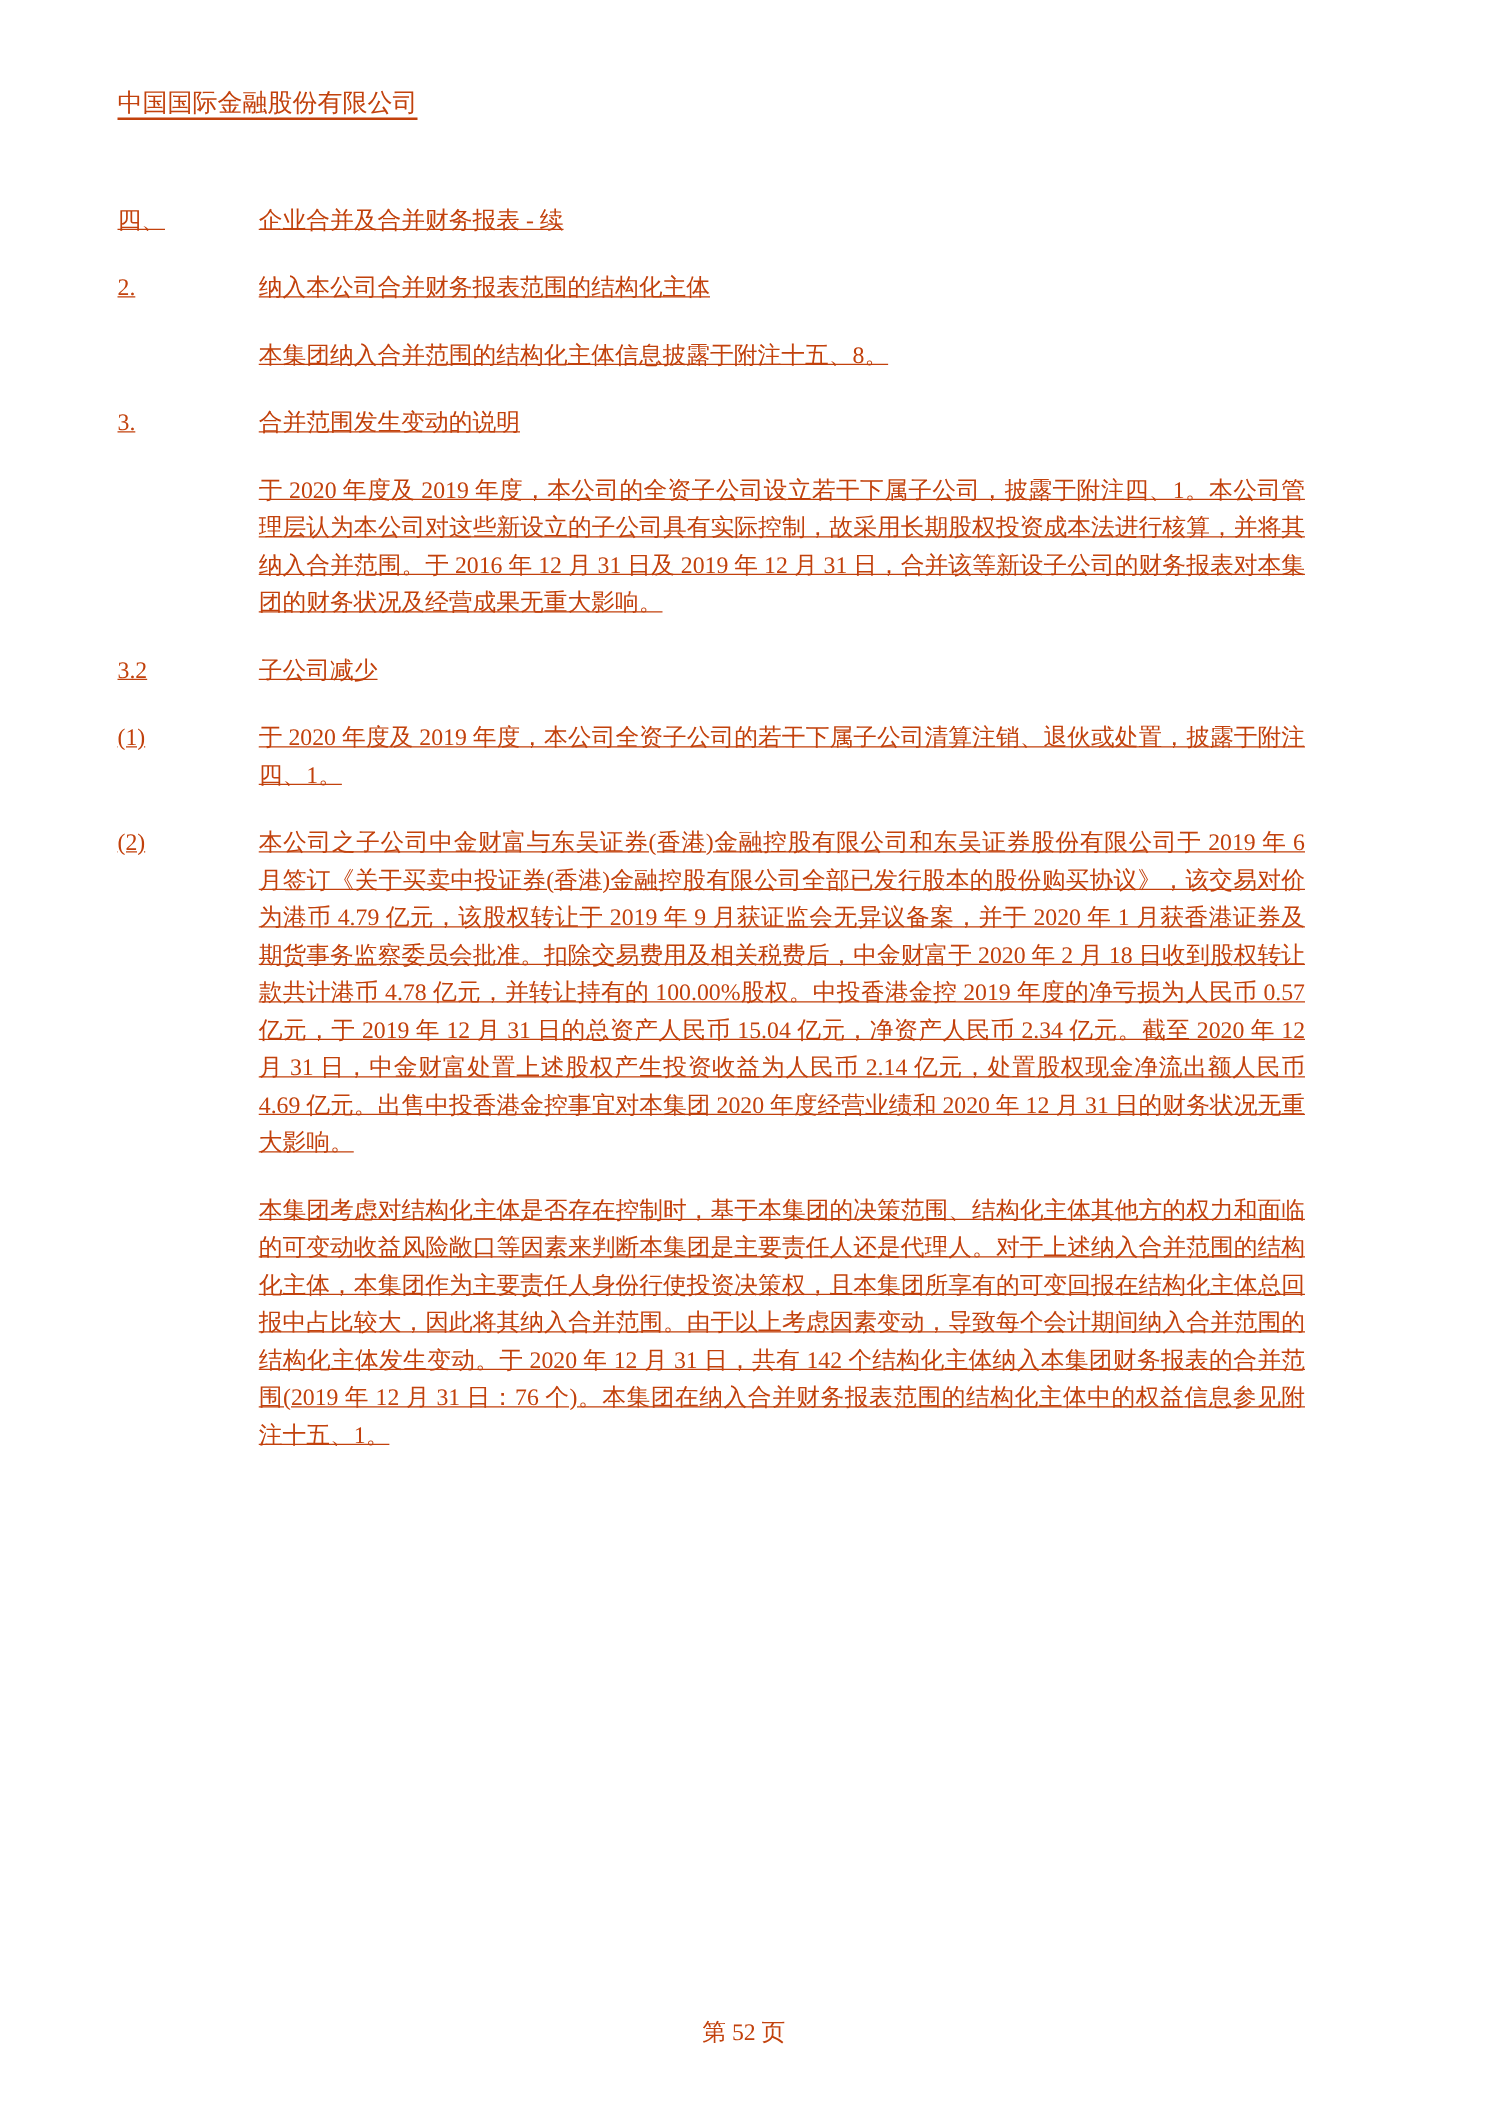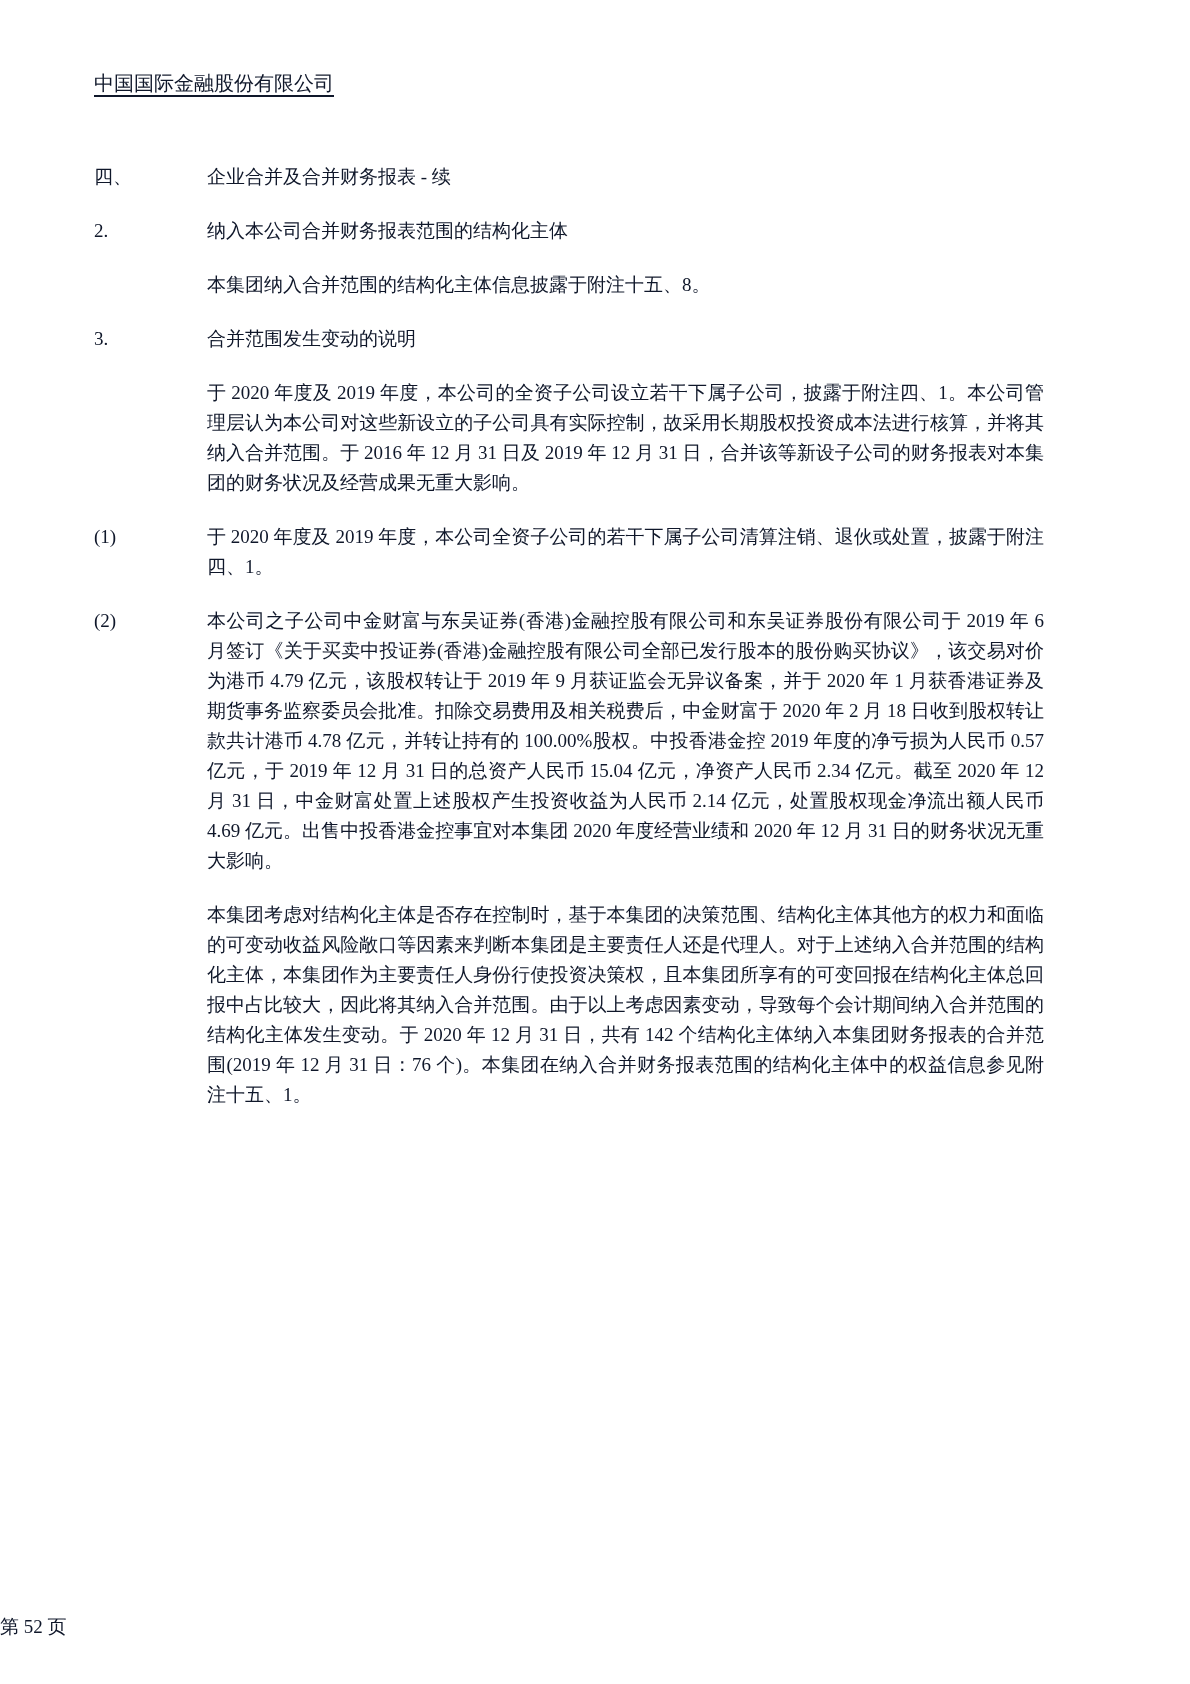--- a/index.html
+++ b/index.html
@@ -5,27 +5,28 @@
   html, body {
     margin: 0;
     padding: 0;
     background: #ffffff;
   }
   .page {
     position: relative;
     width: 1190px;
     height: 1684px;
     background: #ffffff;
-    color: #0f172a;
+    color: #c2410c;
     font-family: "Liberation Serif", "DejaVu Serif", serif;
     font-size: 19px;
     line-height: 30px;
     box-sizing: border-box;
     padding: 68px 146px 16px 94px;
     overflow: hidden;
+    text-decoration: underline;
   }
   .doc-header {
     display: inline-block;
     text-decoration: underline;
     text-underline-offset: 5px;
     font-size: 20px;
     margin-bottom: 40px;
     white-space: nowrap;
   }
   .doc-body {
@@ -50,21 +51,21 @@
     text-align: justify;
   }
   .block.heading .block-text {
     text-align: left;
   }
   .doc-footer {
     position: absolute;
     left: 0;
     bottom: 42px;
     width: 1190px;
-    text-align: left;
+    text-align: center;
     font-size: 19px;
   }
 </style>
 </head>
 <body>
 
 <div class="page">
   <div class="doc-header">中国国际金融股份有限公司</div>
 
   <div class="doc-body">
@@ -87,20 +88,24 @@
     <div class="block-label">3.</div>
     <div class="block-text">合并范围发生变动的说明</div>
   </div>
 
 
   <div class="block para">
     <div class="block-label"></div>
     <div class="block-text">于 2020 年度及 2019 年度，本公司的全资子公司设立若干下属子公司，披露于附注四、1。本公司管理层认为本公司对这些新设立的子公司具有实际控制，故采用长期股权投资成本法进行核算，并将其纳入合并范围。于 2016 年 12 月 31 日及 2019 年 12 月 31 日，合并该等新设子公司的财务报表对本集团的财务状况及经营成果无重大影响。</div>
   </div>
 
+  <div class="block heading">
+    <div class="block-label">3.2</div>
+    <div class="block-text">子公司减少</div>
+  </div>
 
   <div class="block para">
     <div class="block-label">(1)</div>
     <div class="block-text">于 2020 年度及 2019 年度，本公司全资子公司的若干下属子公司清算注销、退伙或处置，披露于附注四、1。</div>
   </div>
 
   <div class="block para">
     <div class="block-label">(2)</div>
     <div class="block-text">本公司之子公司中金财富与东吴证券(香港)金融控股有限公司和东吴证券股份有限公司于 2019 年 6 月签订《关于买卖中投证券(香港)金融控股有限公司全部已发行股本的股份购买协议》，该交易对价为港币 4.79 亿元，该股权转让于 2019 年 9 月获证监会无异议备案，并于 2020 年 1 月获香港证券及期货事务监察委员会批准。扣除交易费用及相关税费后，中金财富于 2020 年 2 月 18 日收到股权转让款共计港币 4.78 亿元，并转让持有的 100.00%股权。中投香港金控 2019 年度的净亏损为人民币 0.57 亿元，于 2019 年 12 月 31 日的总资产人民币 15.04 亿元，净资产人民币 2.34 亿元。截至 2020 年 12 月 31 日，中金财富处置上述股权产生投资收益为人民币 2.14 亿元，处置股权现金净流出额人民币 4.69 亿元。出售中投香港金控事宜对本集团 2020 年度经营业绩和 2020 年 12 月 31 日的财务状况无重大影响。</div>
   </div>

